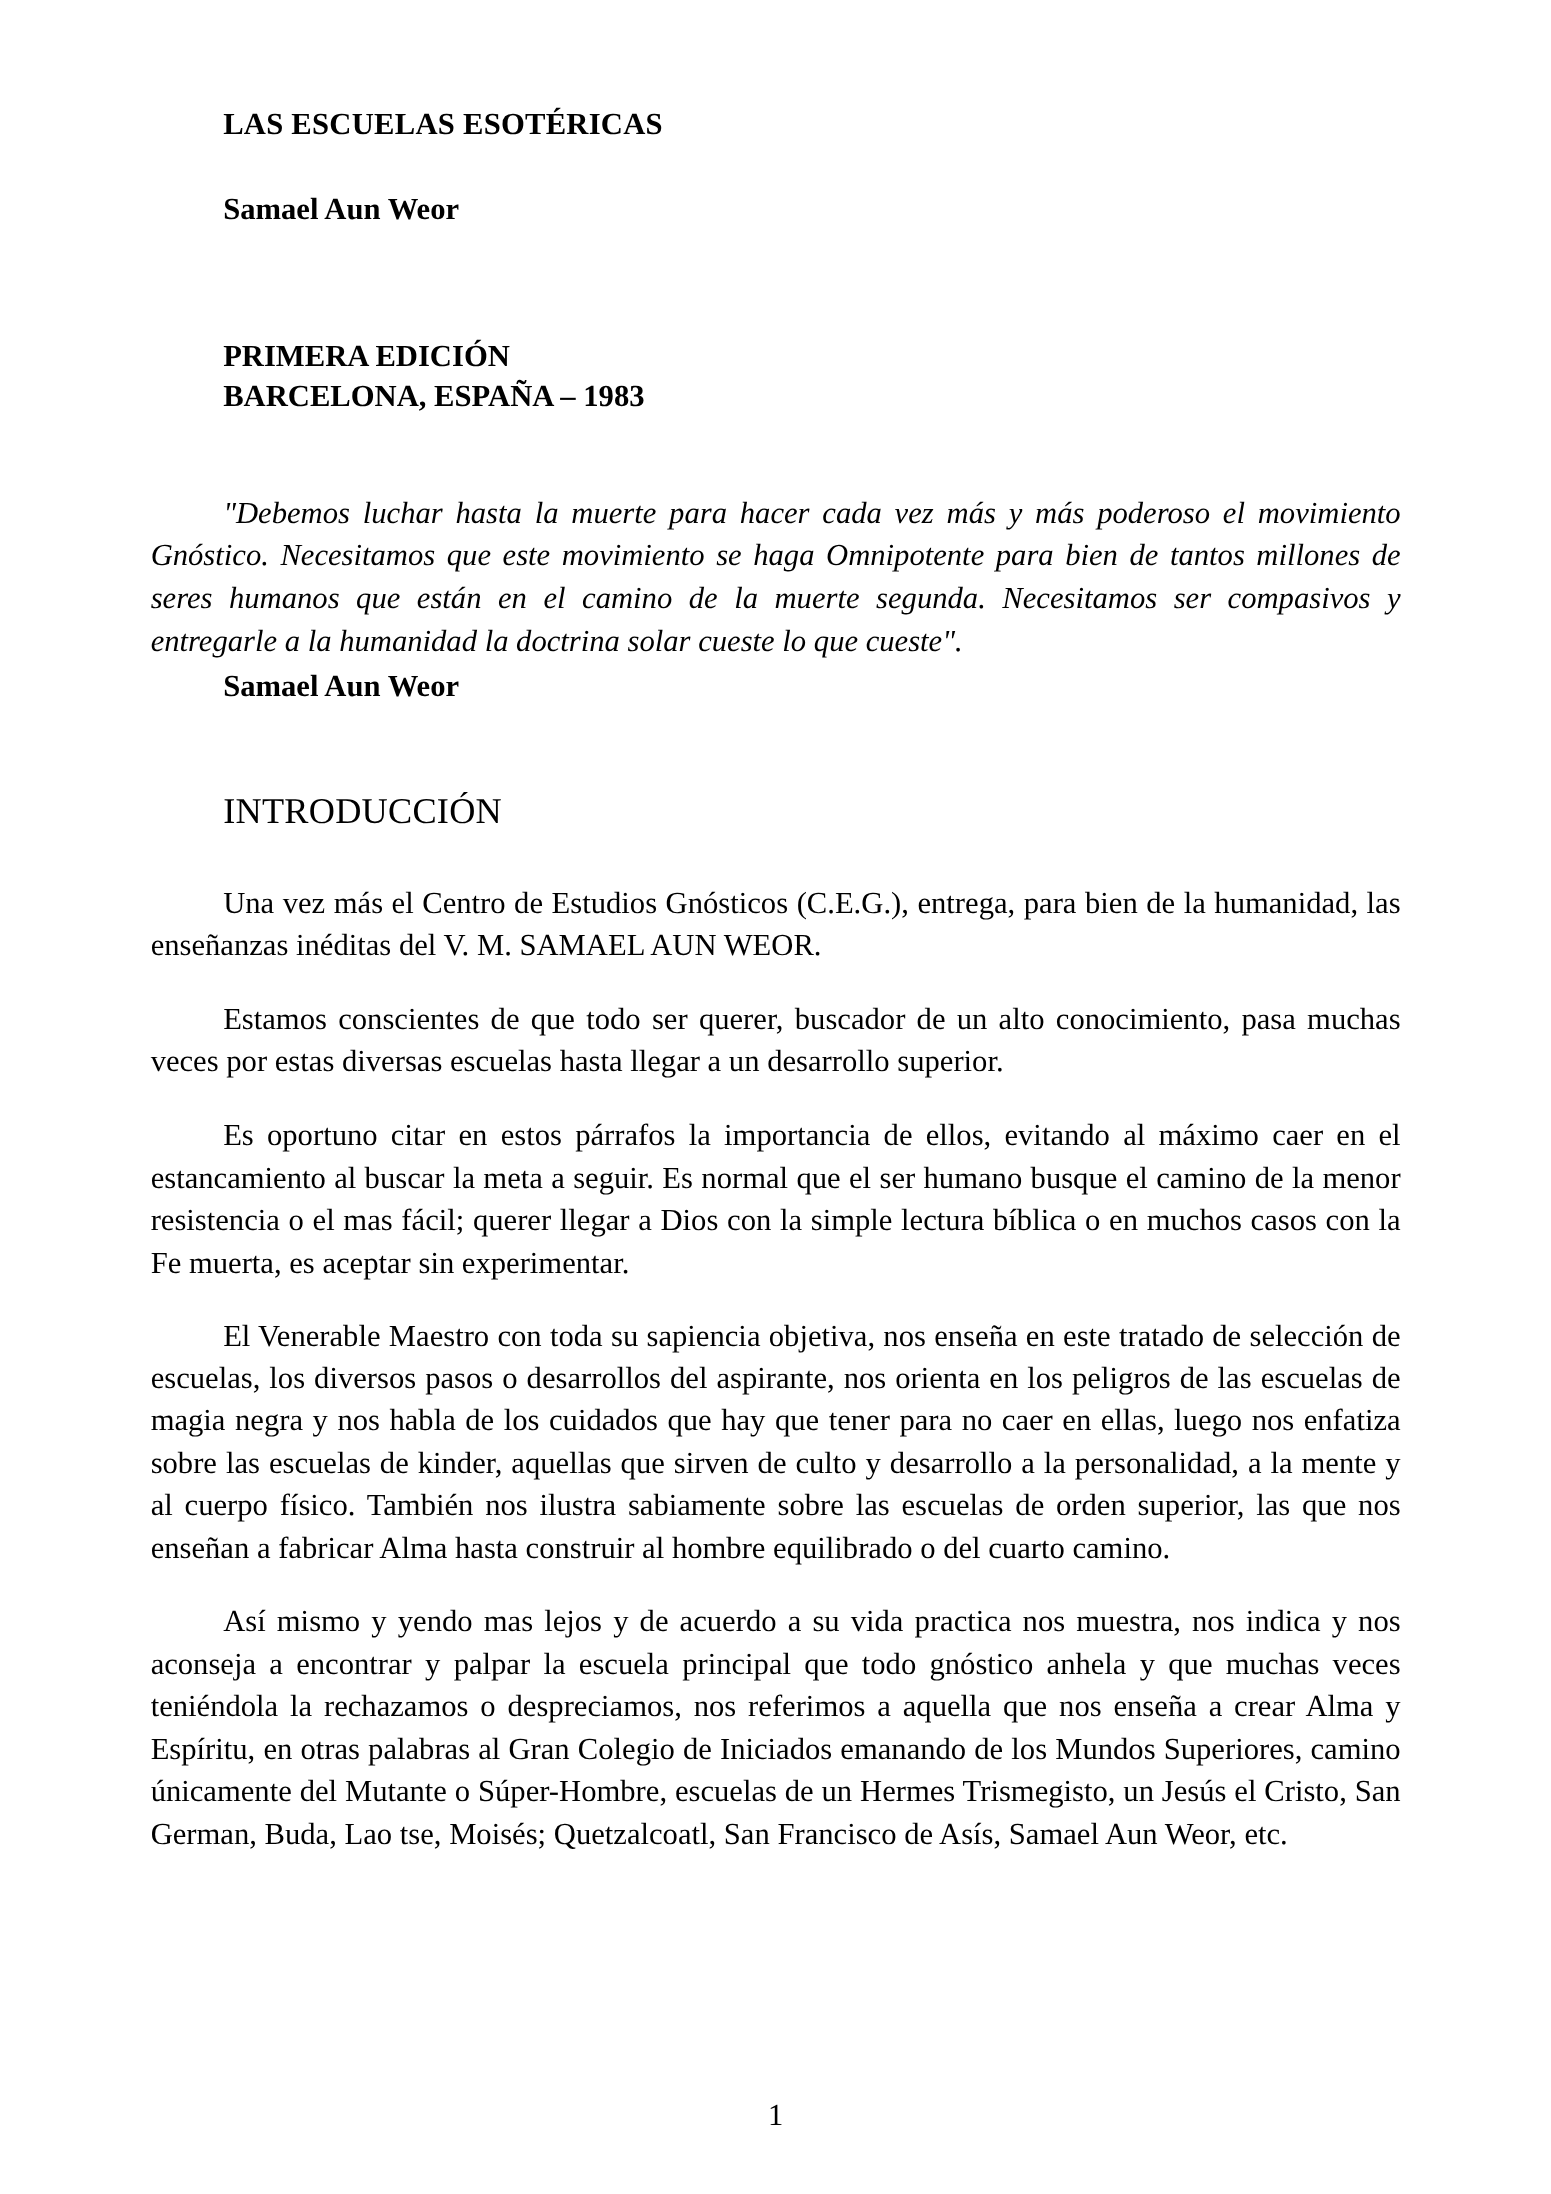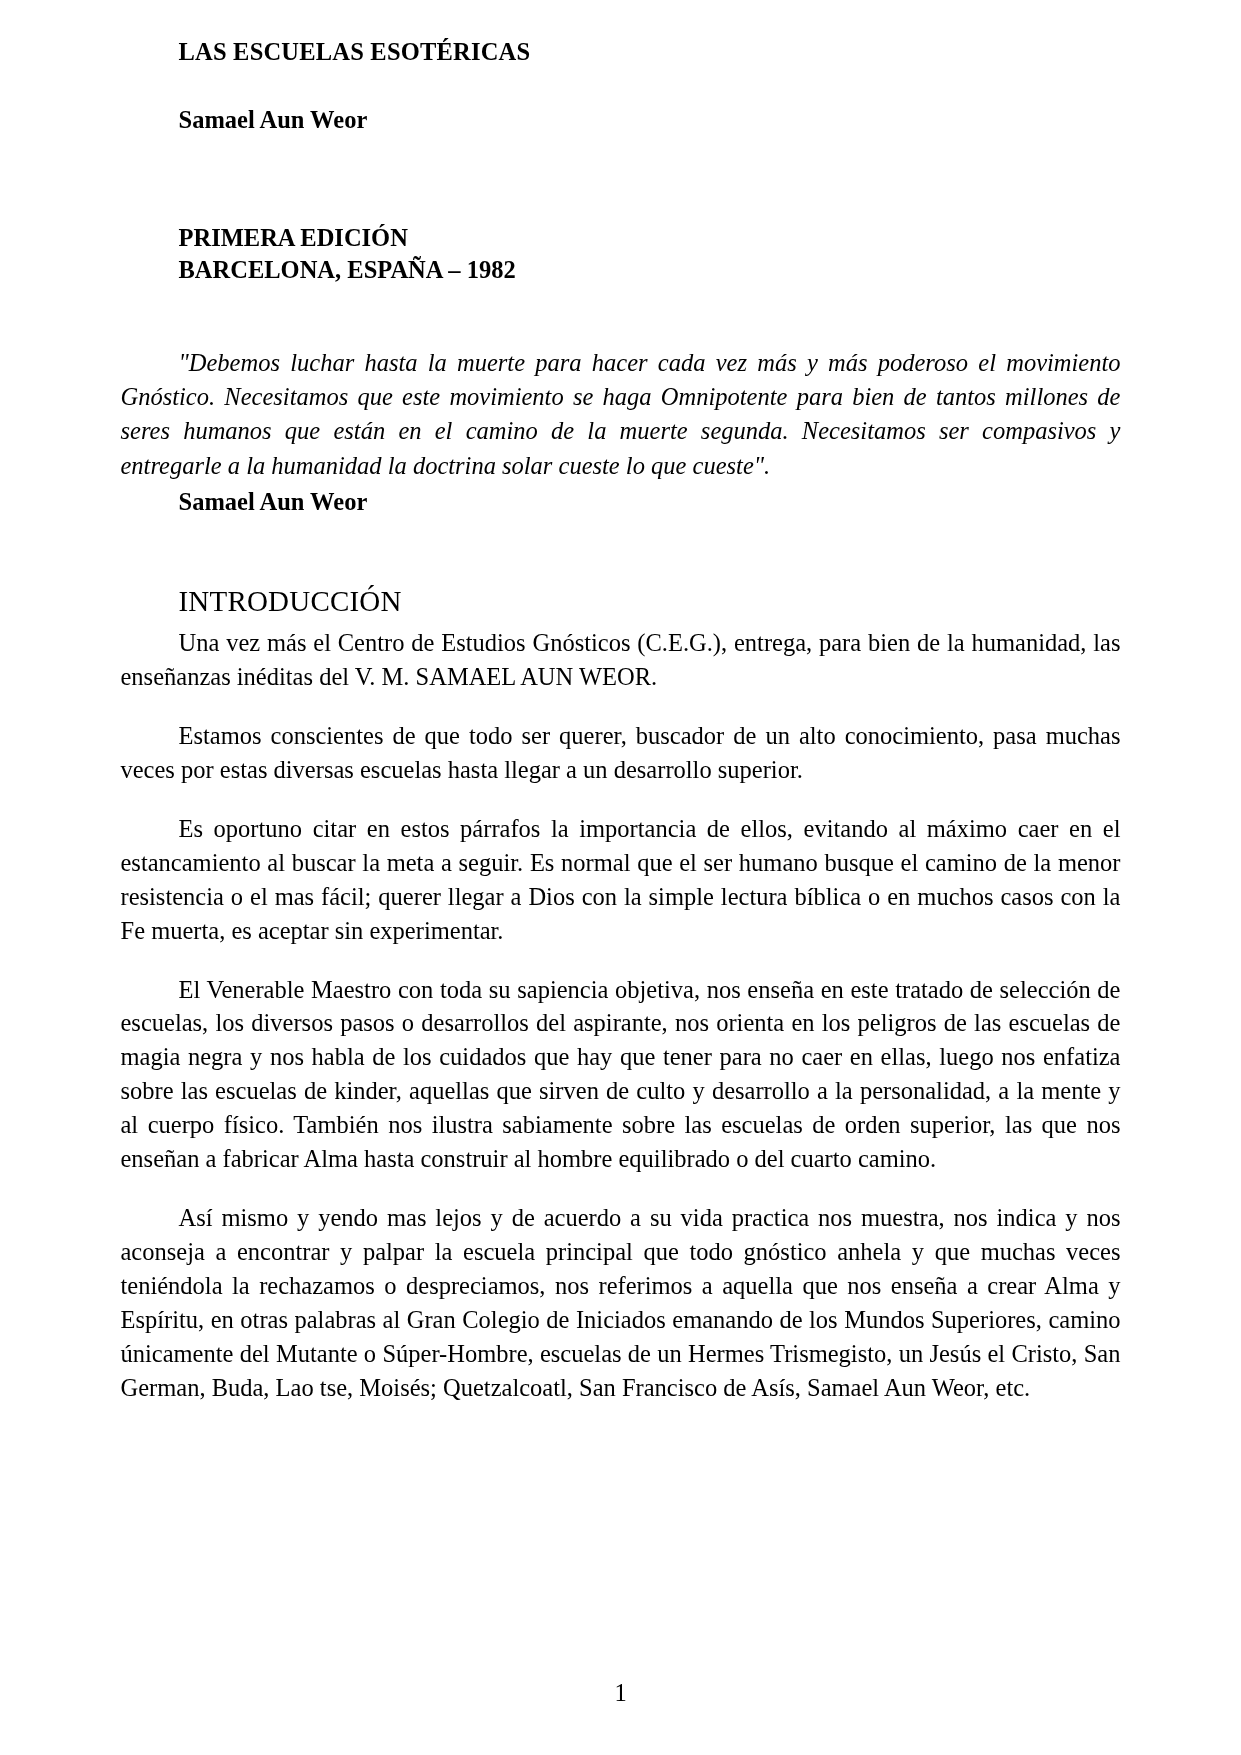--- a/index.html
+++ b/index.html
@@ -11,21 +11,21 @@
     font-family: "Liberation Serif", "DejaVu Serif", serif;
     color: #000000;
   }
   .page {
     position: relative;
     width: 1241px;
     height: 1755px;
     margin: 0 auto;
     background: #ffffff;
     box-sizing: border-box;
-    padding: 32px 72px 40px 72px;
+    padding: 80px 72px 40px 72px;
     overflow: hidden;
   }
   .content {
     width: 1000px;
     margin: 0 auto;
     position: relative;
   }
 
   
   .doc-title {
@@ -84,21 +84,21 @@
   .body-para {
     font-size: 24.5px;
     line-height: 1.385;
     text-align: justify;
     text-justify: inter-word;
     text-indent: 58px;
     margin: 25px 0 0 0;
     hyphens: none;
   }
   .body-para:first-of-type {
-    margin-top: 8px;
+    margin-top: 40px;
   }
 
   
   .page-number {
     position: absolute;
     left: 0;
     right: 0;
     bottom: 48px;
     text-align: center;
     font-size: 24.5px;
@@ -109,21 +109,21 @@
 
 <div class="page">
   <div class="content">
 
     <h1 class="doc-title">LAS ESCUELAS ESOTÉRICAS</h1>
 
     <div class="author-line">Samael Aun Weor</div>
 
     <div class="edition-block">
       <div class="edition-line">PRIMERA EDICIÓN</div>
-      <div class="edition-line">BARCELONA, ESPAÑA – 1982</div>
+      <div class="edition-line">BARCELONA, ESPAÑA – 1983</div>
     </div>
 
     <div class="quote-block">
       <div class="q-indent">"Debemos luchar hasta la muerte para hacer cada vez más y más poderoso el movimiento Gnóstico. Necesitamos que este movimiento se haga Omnipotente para bien de tantos millones de seres humanos que están en el camino de la muerte segunda. Necesitamos ser compasivos y entregarle a la humanidad la doctrina solar cueste lo que cueste".</div>
       <div class="quote-attrib">Samael Aun Weor</div>
     </div>
 
     <h2 class="section-heading">INTRODUCCIÓN</h2>
 
     <p class="body-para">Una vez más el Centro de Estudios Gnósticos (C.E.G.), entrega, para bien de la humanidad, las enseñanzas inéditas del V. M. SAMAEL AUN WEOR.</p>

